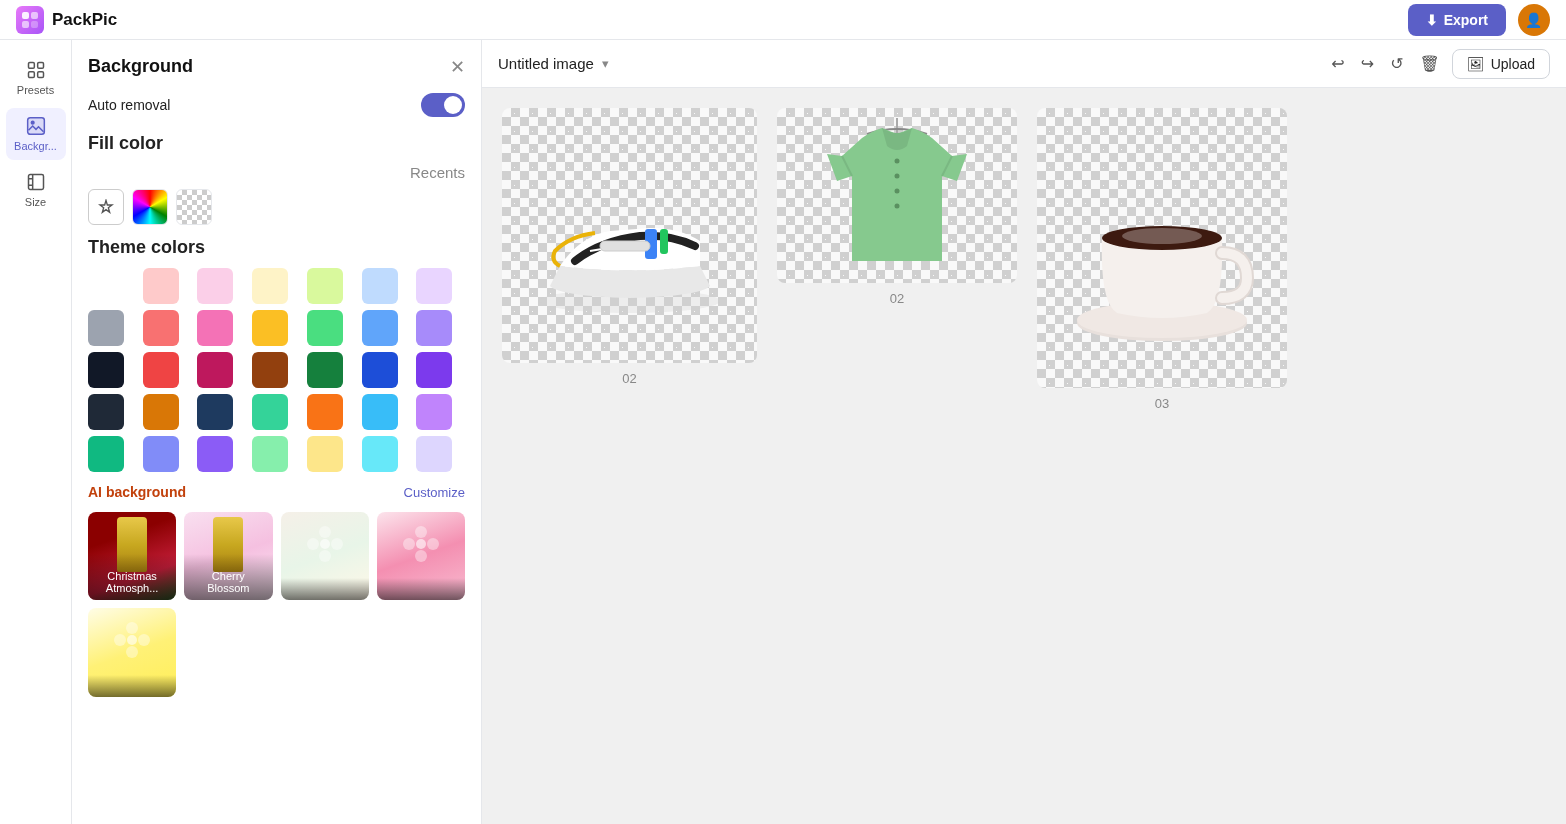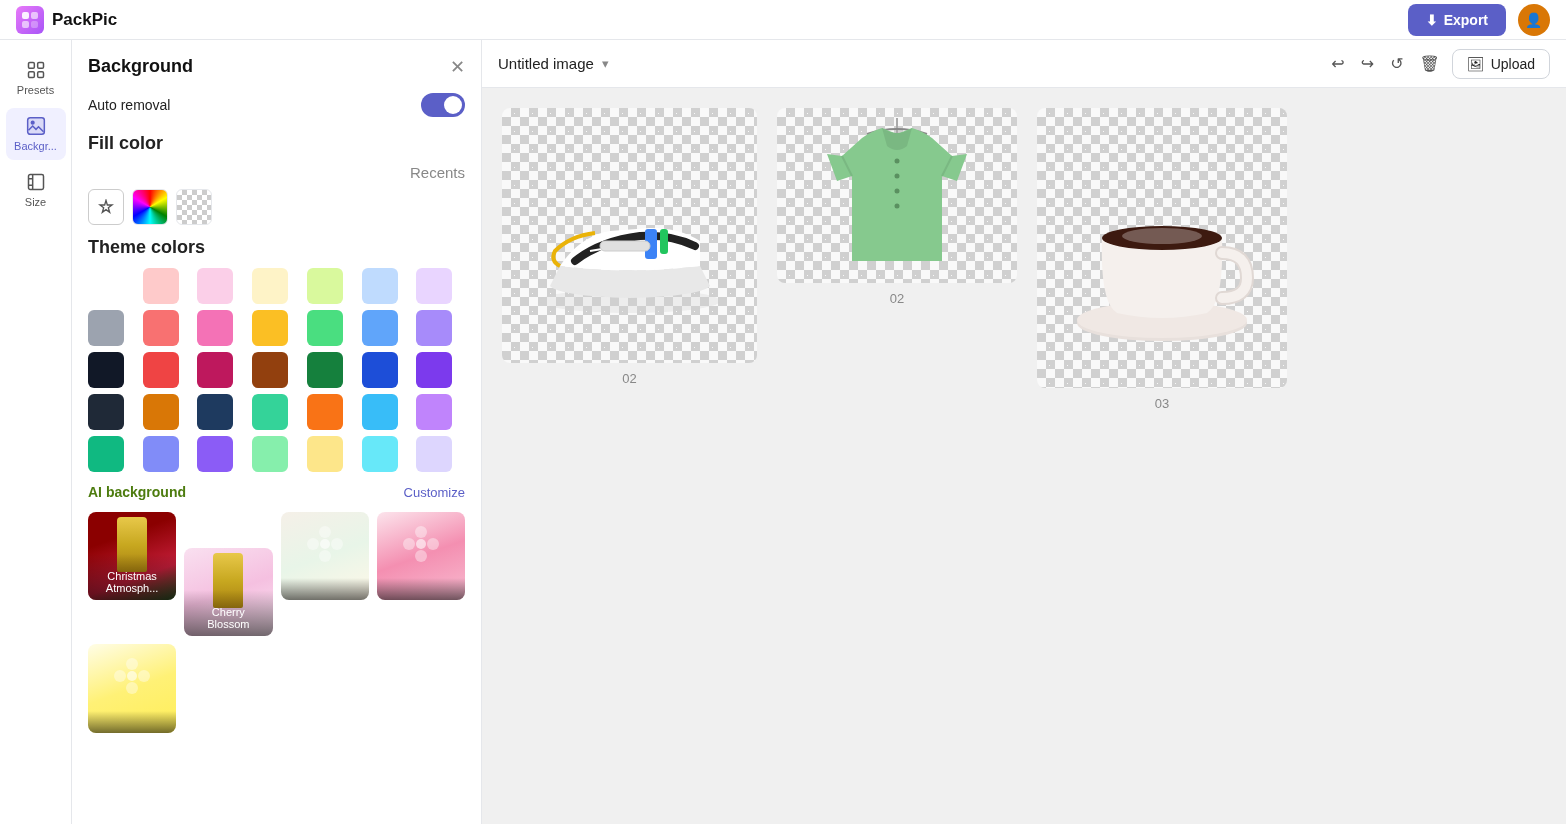--- a/index.html
+++ b/index.html
@@ -167,21 +167,21 @@
       border-radius: 6px;
       cursor: pointer;
       border: none;
     }
 
     
     .ai-bg-header {
       display: flex; align-items: center; justify-content: space-between;
       margin-bottom: 12px; margin-top: 4px;
     }
-    .ai-bg-title { font-size: 14px; font-weight: 600; color: #4d7c0f; }
+    .ai-bg-title { font-size: 14px; font-weight: 600; color: #c2410c; }
     .customize-link { font-size: 13px; color: #5b5fc7; cursor: pointer; text-decoration: none; }
 
     .ai-grid {
       display: grid;
       grid-template-columns: repeat(4, 1fr);
       gap: 8px;
     }
     .ai-card {
       border-radius: 8px;
       overflow: hidden;
@@ -284,21 +284,20 @@
 
     
     .ai-bg-christmas1 {
       background: linear-gradient(160deg, #8b0000 30%, #c41e3a 70%, #2d5a27 100%);
     }
     .ai-bg-christmas2 {
       background: linear-gradient(160deg, #b8c5b0 0%, #c8d5c0 50%, #dde8dd 100%);
     }
     .ai-bg-cherry {
       background: linear-gradient(160deg, #f9e0f0 0%, #f5c0e0 50%, #fde8f5 100%);
-      margin-top: 36px;
     }
     .ai-bg-flowers {
       background: linear-gradient(160deg, #f5f0e8 0%, #e8f5e8 50%, #fff8e8 100%);
     }
     .ai-bg-pink {
       background: linear-gradient(160deg, #fce4ec 0%, #f48fb1 50%, #f8bbd0 100%);
     }
     .ai-bg-yellow {
       background: linear-gradient(160deg, #fffde7 0%, #fff176 50%, #ffee58 100%);
     }

